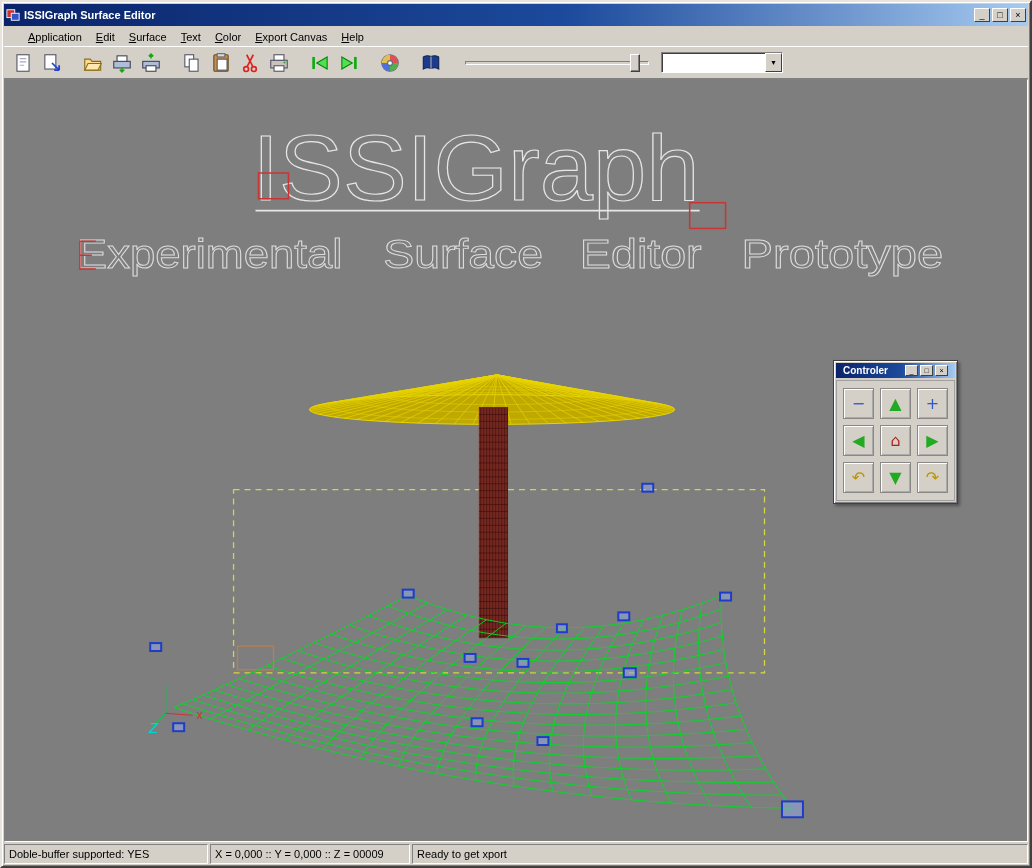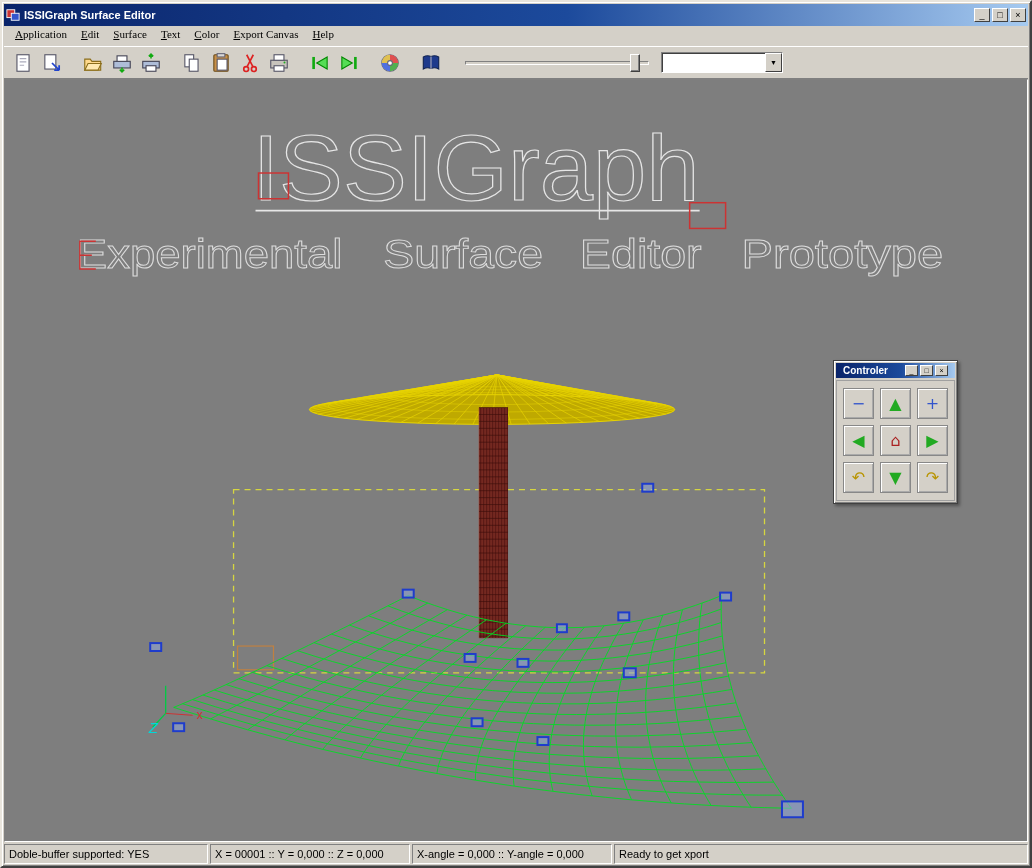--- a/index.html
+++ b/index.html
@@ -20,21 +20,21 @@
   .app-icon { width:14px; height:14px; display:inline-flex; }
   .title-text { white-space:nowrap; }
   .win-btns { margin-left:auto; display:flex; gap:2px; }
   .winbtn {
     width:16px; height:14px; padding:0; font-size:9px; line-height:10px;
     background:#d4d0c8; color:#000;
     border:1px solid; border-color:#fff #404040 #404040 #fff;
     font-family:"Liberation Sans",sans-serif; cursor:default;
   }
   
-  .menubar { height:20px; flex:0 0 20px; display:flex; align-items:flex-start; font-size:11px; padding-left:4px; background:#d4d0c8;font-family:Liberation Serif, serif; }
+  .menubar { height:20px; flex:0 0 20px; display:flex; align-items:flex-end; font-size:11px; padding-left:17px; background:#d4d0c8; }
   .menu-item { padding:2px 7px 3px 7px; cursor:default; }
   .menu-item u { text-decoration:underline; }
   
   .toolbar {
     height:33px; flex:0 0 33px; display:flex; align-items:center; padding-left:4px;
     background:#d4d0c8; border-top:1px solid #fff; border-bottom:1px solid #808080;
   }
   .tbtn {
     width:27px; height:27px; padding:1px; margin:0 1px; background:transparent;
     border:1px solid transparent; display:flex; align-items:center; justify-content:center; cursor:default;
@@ -392,22 +392,21 @@
           <rect x="537.5" y="740" width="11" height="8" fill="#8fa8e0" fill-opacity="0.55" stroke="#1e3ccc" stroke-width="2"></rect>
           <rect x="782.5" y="805" width="21" height="16" fill="#8fa8e0" fill-opacity="0.55" stroke="#1e3ccc" stroke-width="2"></rect>
         </g>
       <text class="axis-z" x="148" y="736">Z</text>
       <text class="axis-x" x="196" y="722">x</text>
     </svg>
   </div>
 
   <div class="statusbar">
     <div class="spanel p1">Doble-buffer supported: YES</div>
-    <div class="spanel p2">X = 00001 :: Y = 0,000 :: Z = 0,000</div>
-    <div class="spanel p3">X-angle = 0,000 :: Y-angle = 0,000</div>
+    <div class="spanel p2">X = 0,000 :: Y = 0,000 :: Z = 00009</div>
     <div class="spanel p5">Ready to get xport</div>
   </div>
 </div>
 
 <div class="controller">
   <div class="ctitlebar">
     <span>Controler</span>
     <span class="win-btns">
       <button class="cwinbtn">_</button>
       <button class="cwinbtn">□</button>

